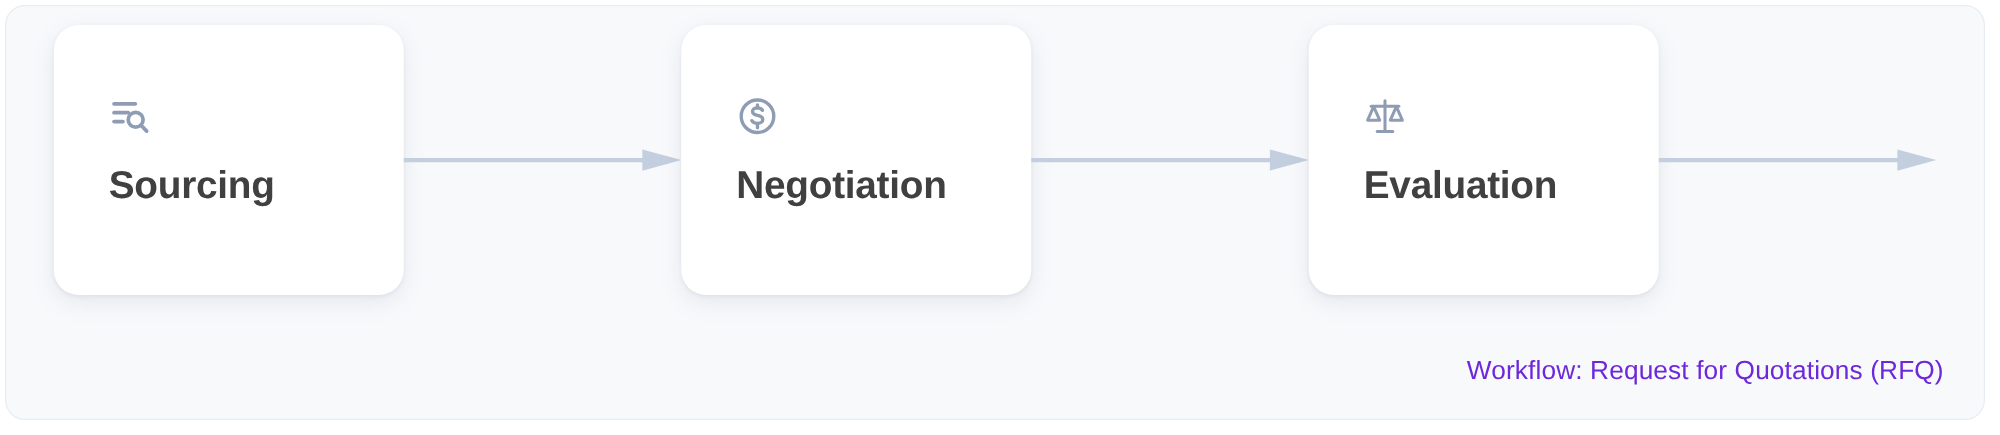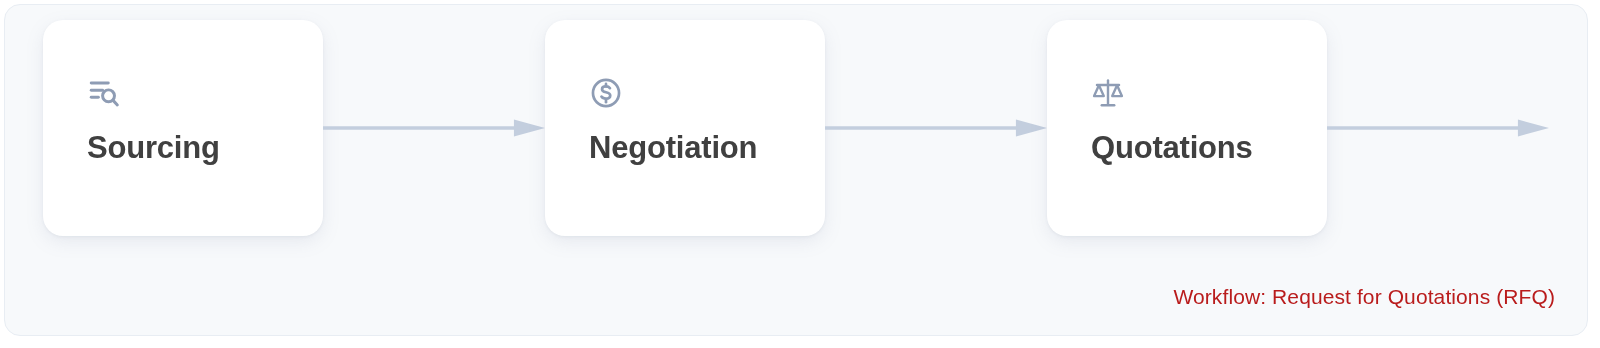--- a/index.html
+++ b/index.html
@@ -91,21 +91,21 @@
     height: 22px;
     overflow: visible;
   }
 
   
   #workflow-caption {
     position: absolute;
     right: 32px;
     bottom: 26px;
     font-size: 21px;
-    color: #b91c1c;
+    color: #6d28d9;
     white-space: nowrap;
     letter-spacing: 0.1px;
   }
 </style>
 </head>
 <body>
 
 <div id="workflow-panel">
 
   <div id="steps-row">
@@ -152,21 +152,21 @@
     <div class="step-card">
       <span class="step-icon">
         <svg viewBox="0 0 24 24" fill="none" stroke="currentColor" stroke-width="1.7" stroke-linecap="round" stroke-linejoin="round">
           <line x1="12" y1="3.2" x2="12" y2="20.4"></line>
           <line x1="4.2" y1="6.4" x2="19.8" y2="6.4"></line>
           <line x1="7.6" y1="20.6" x2="16.4" y2="20.6"></line>
           <path d="M5.6 6.6 L2.2 14.2 H9.0 Z"></path>
           <path d="M18.4 6.6 L15.0 14.2 H21.8 Z"></path>
         </svg>
       </span>
-      <div class="step-label">Quotations</div>
+      <div class="step-label">Evaluation</div>
     </div>
 
     <div class="connector">
       <svg viewBox="0 0 100 22" preserveAspectRatio="none" aria-hidden="true">
         <line x1="0" y1="11" x2="88" y2="11" stroke="#c3cede" stroke-width="3.4"></line>
         <polygon points="86,2.5 100,11 86,19.5" fill="#c3cede"></polygon>
       </svg>
     </div>
 
 

